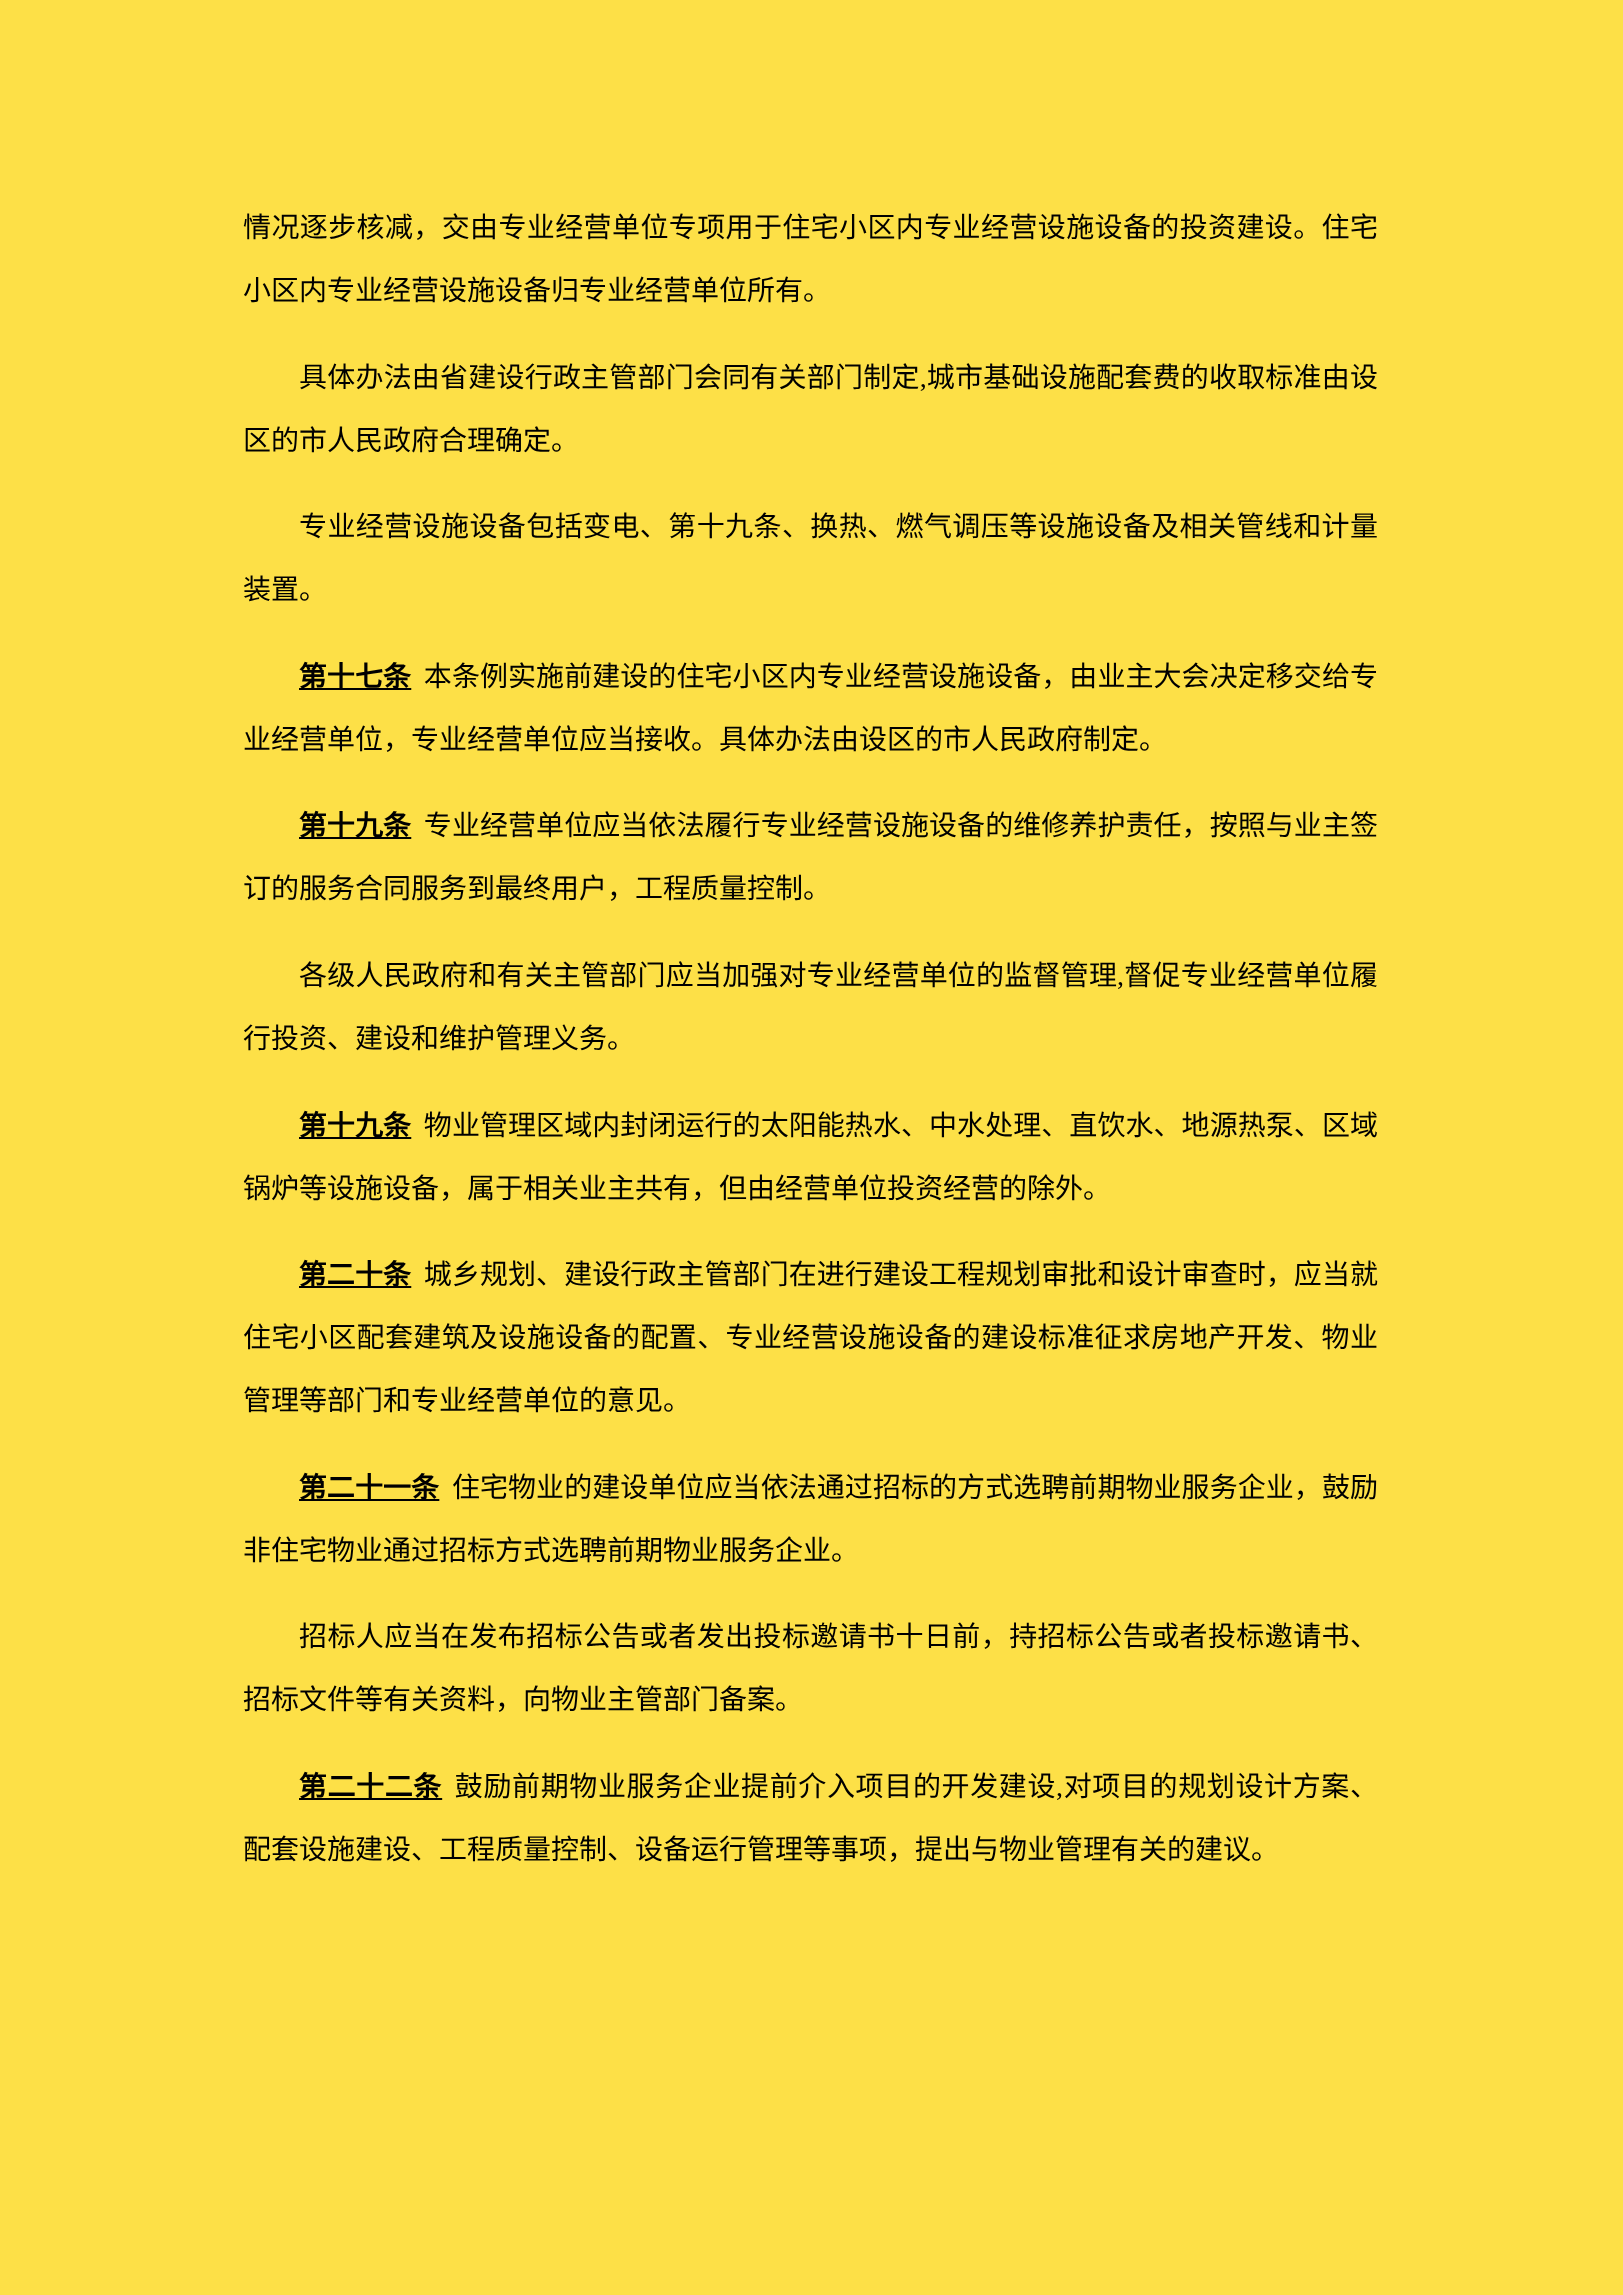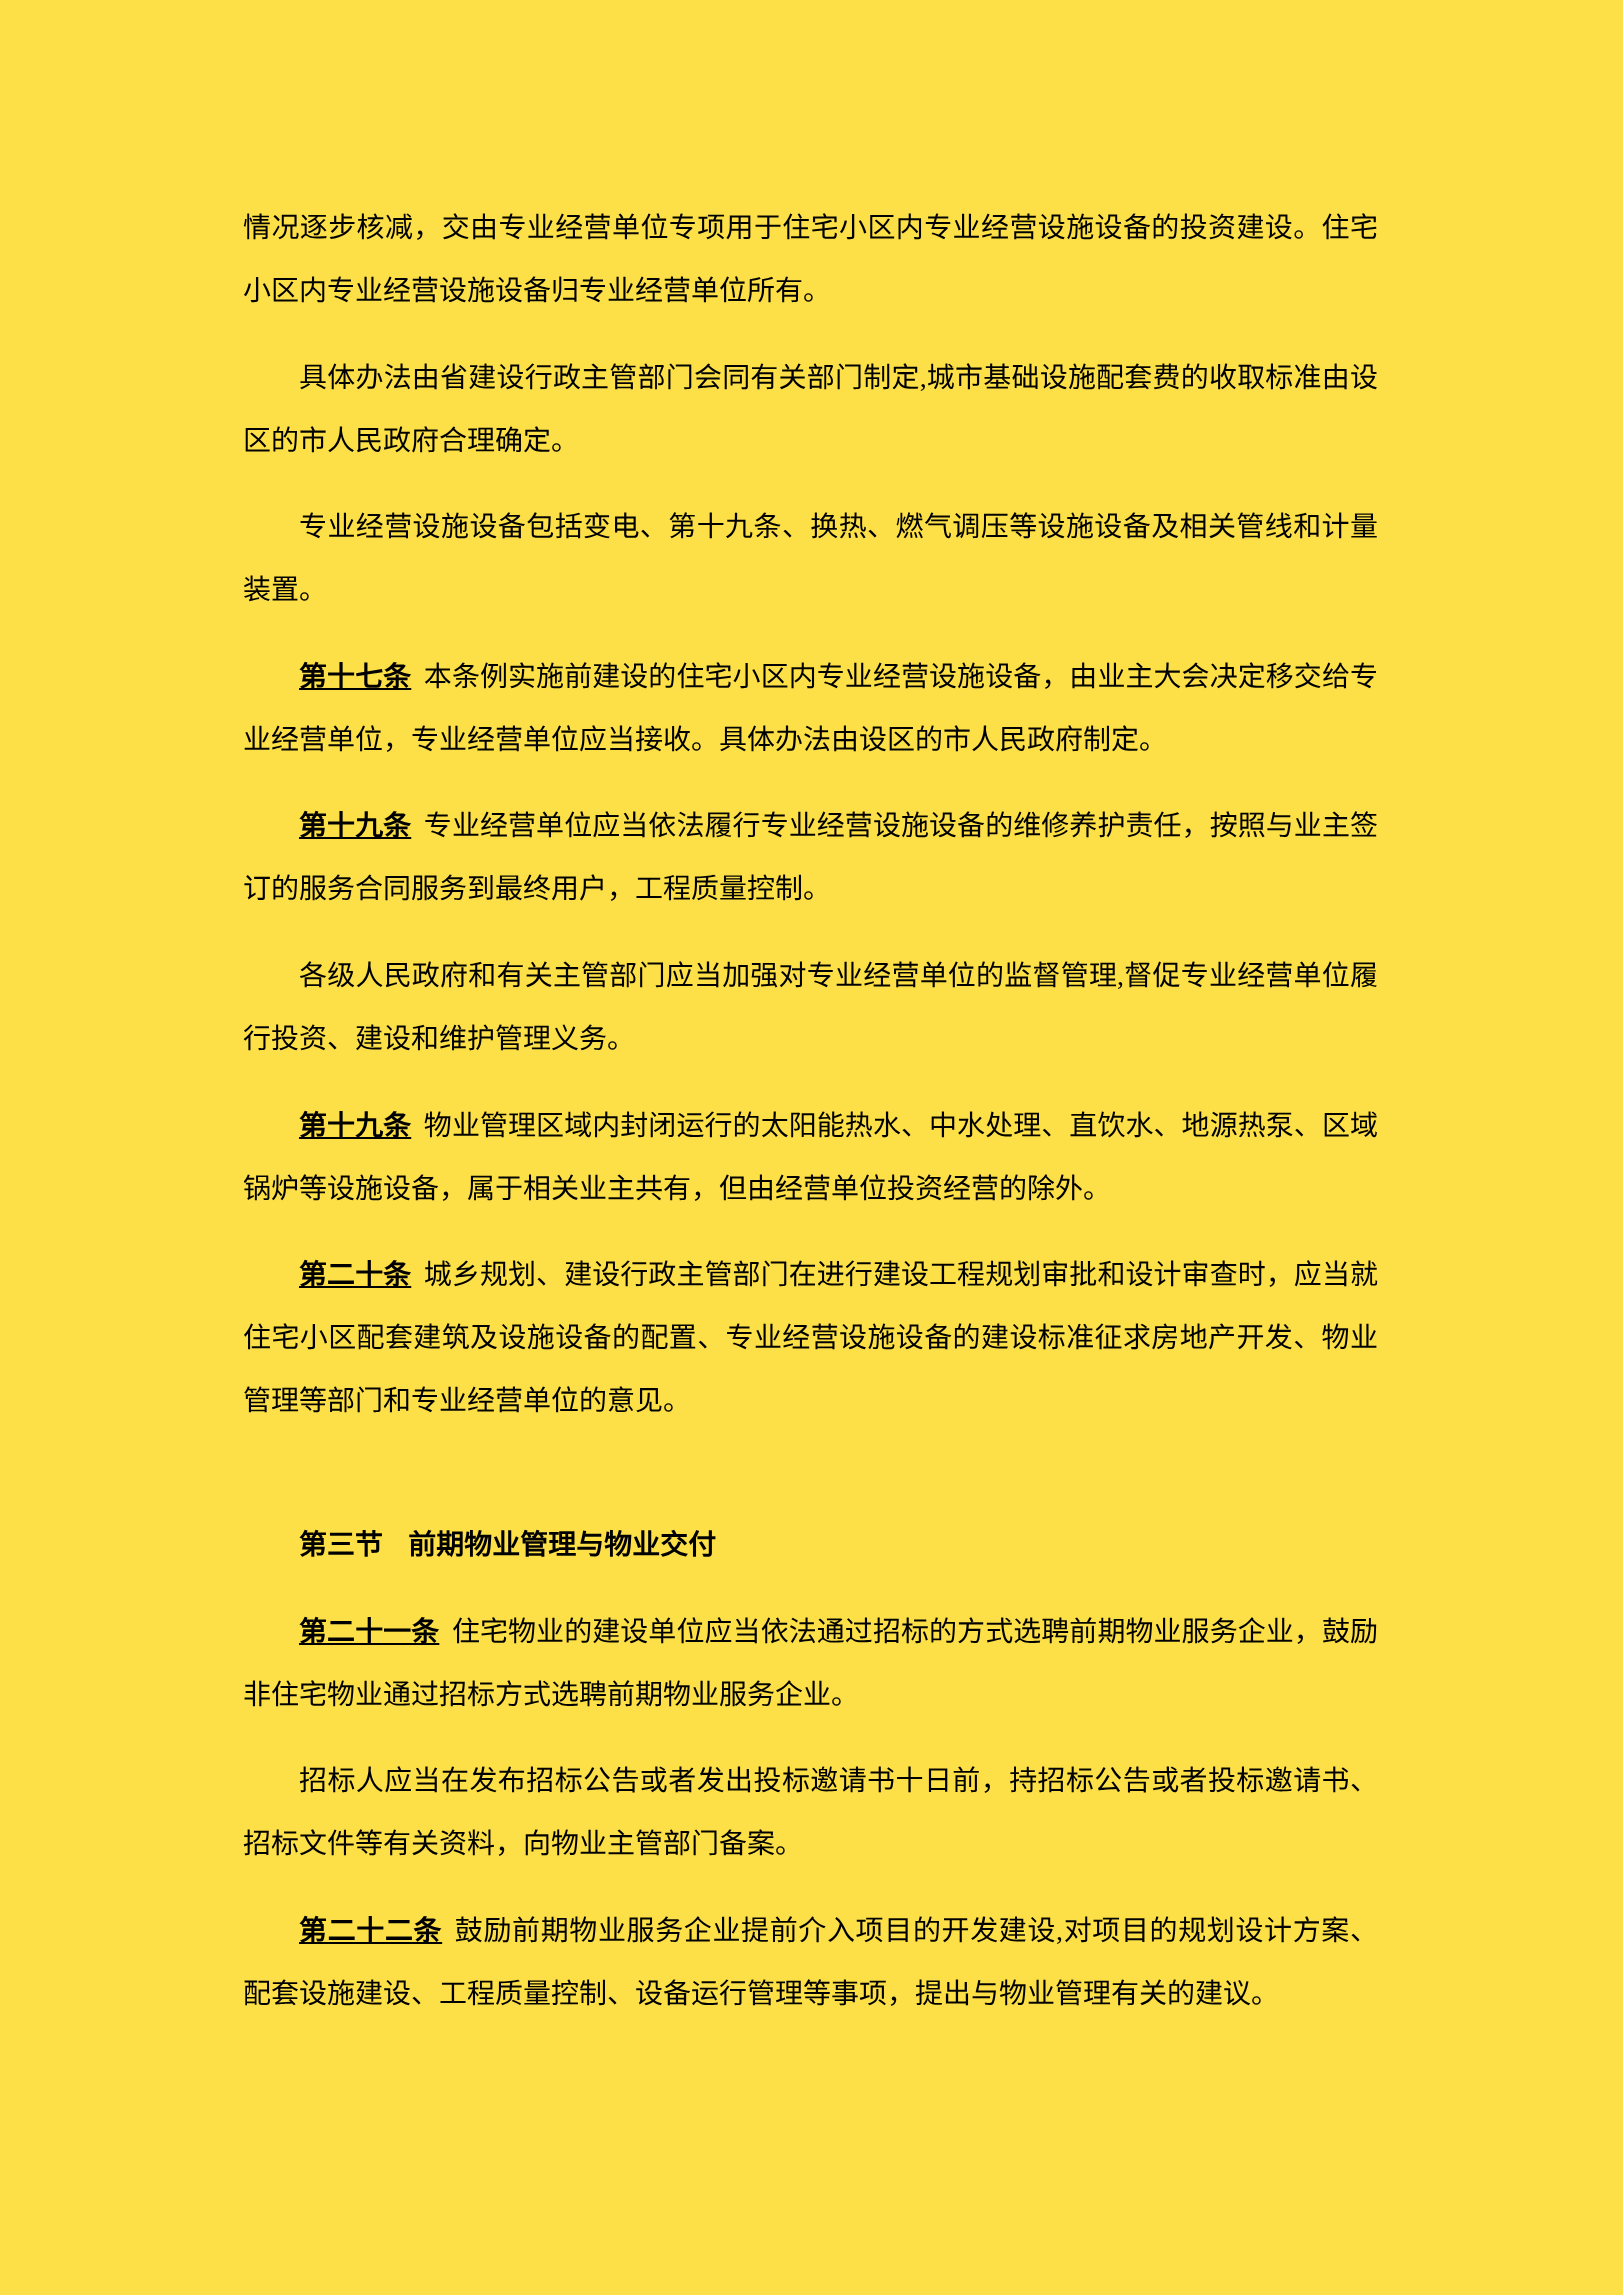--- a/index.html
+++ b/index.html
@@ -78,23 +78,20 @@
     <p>各级人民政府和有关主管部门应当加强对专业经营单位的监督管理,督促专业经营单位履行投资、建设和维护管理义务。</p>
 
     <p>
       <b class="article-label">第十九条</b><span>物业管理区域内封闭运行的太阳能热水、中水处理、直饮水、地源热泵、区域锅炉等设施设备，属于相关业主共有，但由经营单位投资经营的除外。</span>
     </p>
 
     <p>
       <b class="article-label">第二十条</b><span>城乡规划、建设行政主管部门在进行建设工程规划审批和设计审查时，应当就住宅小区配套建筑及设施设备的配置、专业经营设施设备的建设标准征求房地产开发、物业管理等部门和专业经营单位的意见。</span>
     </p>
 
-    <h2 class="section-heading">
-      <span class="heading-label">第三节</span><span>前期物业管理与物业交付</span>
-    </h2>
 
     <p>
       <b class="article-label">第二十一条</b><span>住宅物业的建设单位应当依法通过招标的方式选聘前期物业服务企业，鼓励非住宅物业通过招标方式选聘前期物业服务企业。</span>
     </p>
 
     <p>招标人应当在发布招标公告或者发出投标邀请书十日前，持招标公告或者投标邀请书、招标文件等有关资料，向物业主管部门备案。</p>
 
     <p>
       <b class="article-label">第二十二条</b><span>鼓励前期物业服务企业提前介入项目的开发建设,对项目的规划设计方案、配套设施建设、工程质量控制、设备运行管理等事项，提出与物业管理有关的建议。</span>
     </p>

